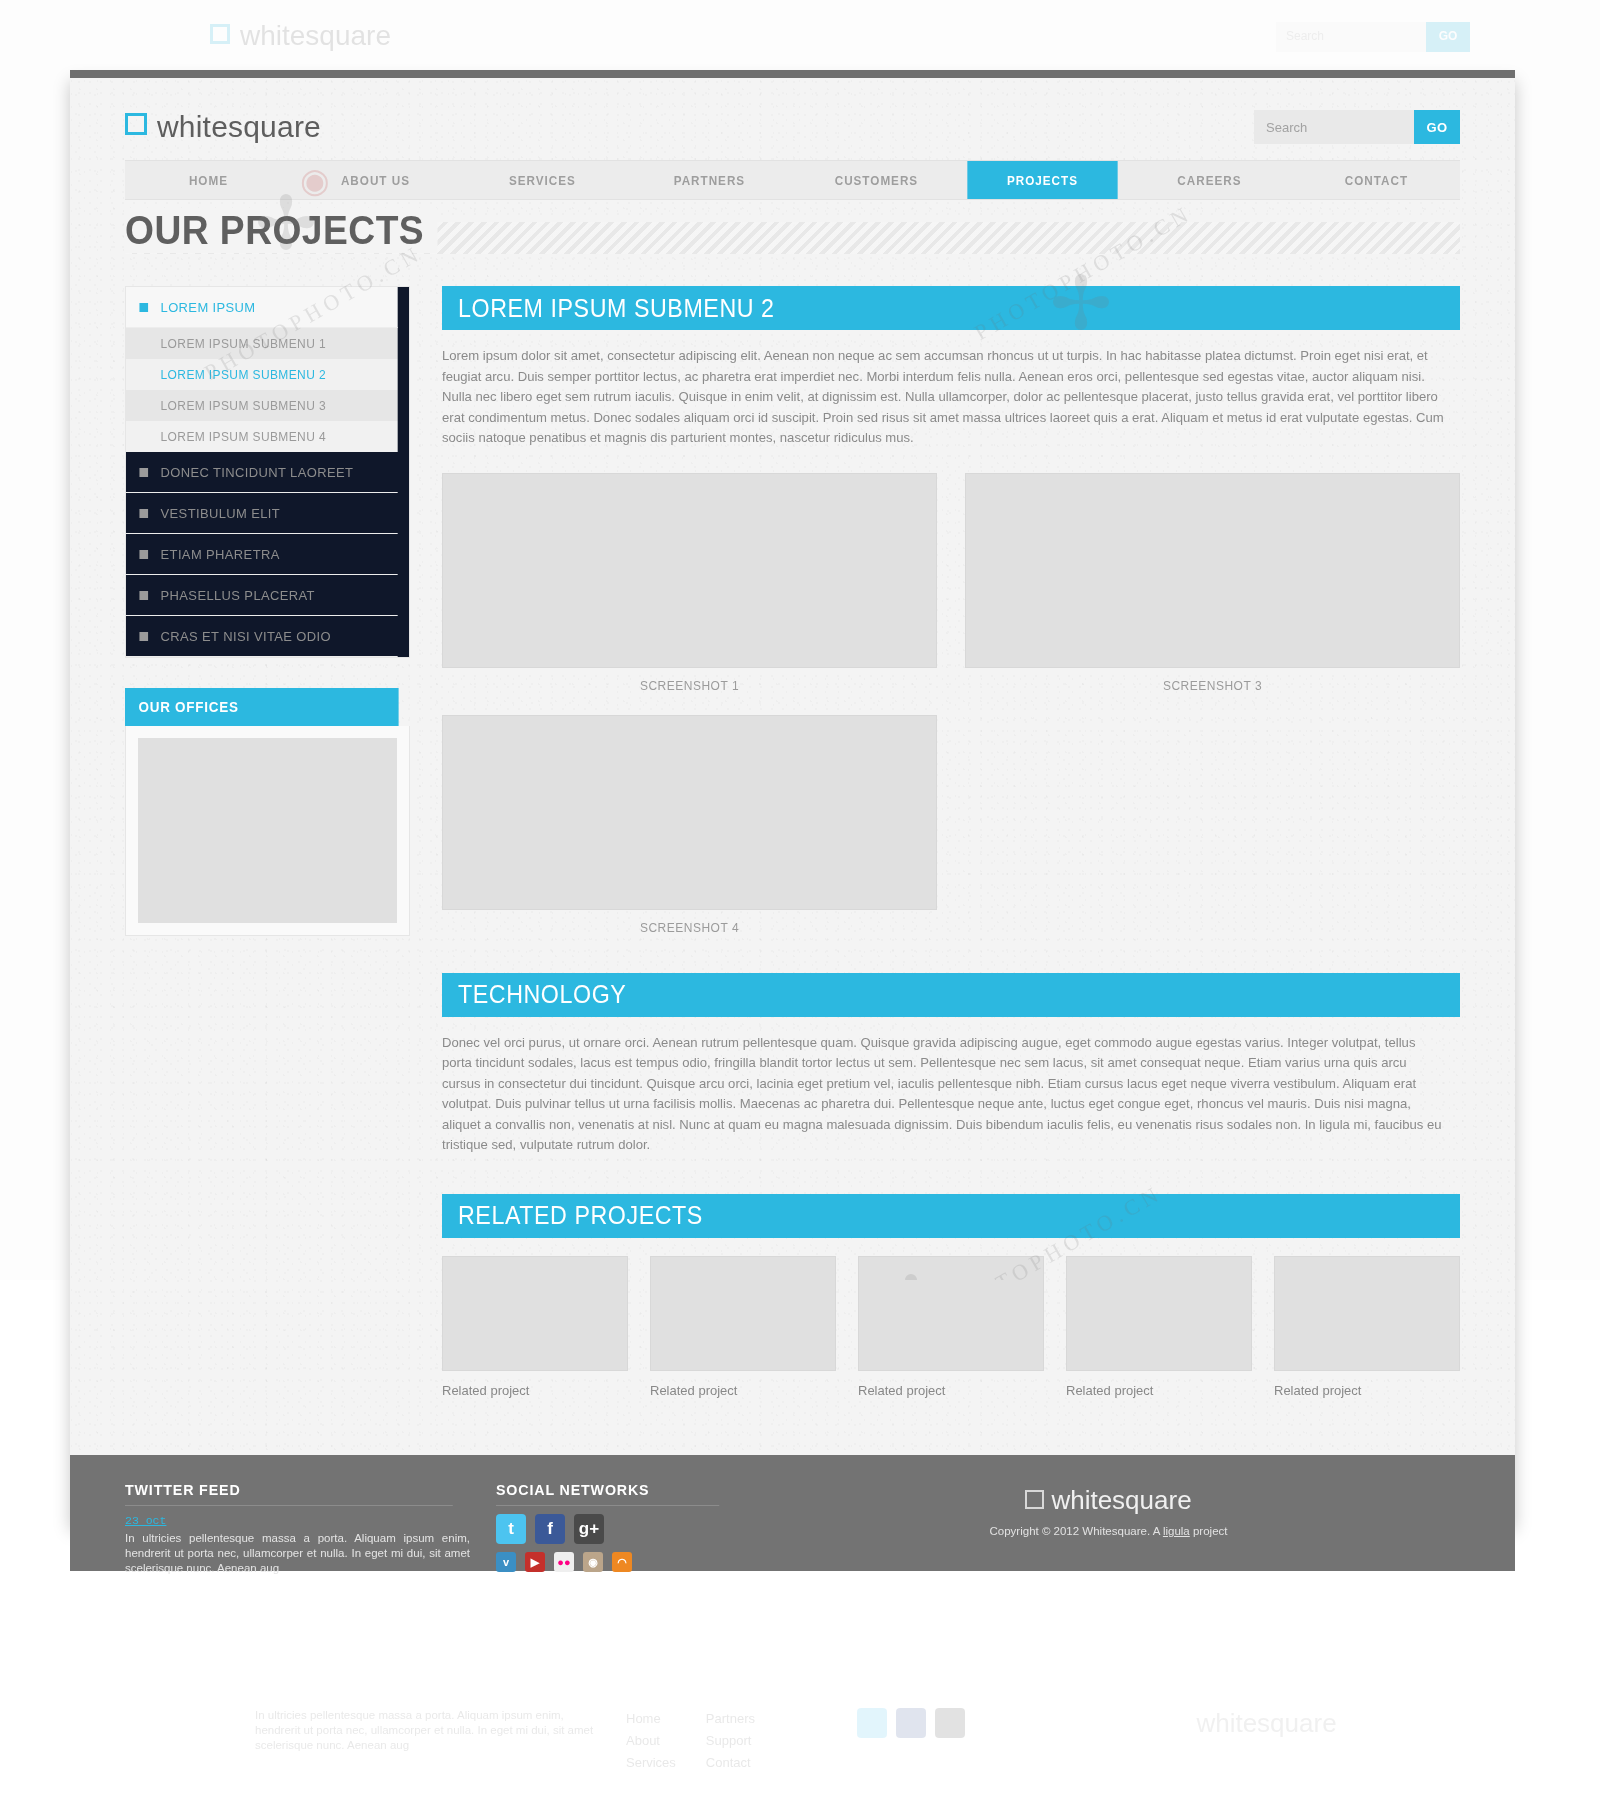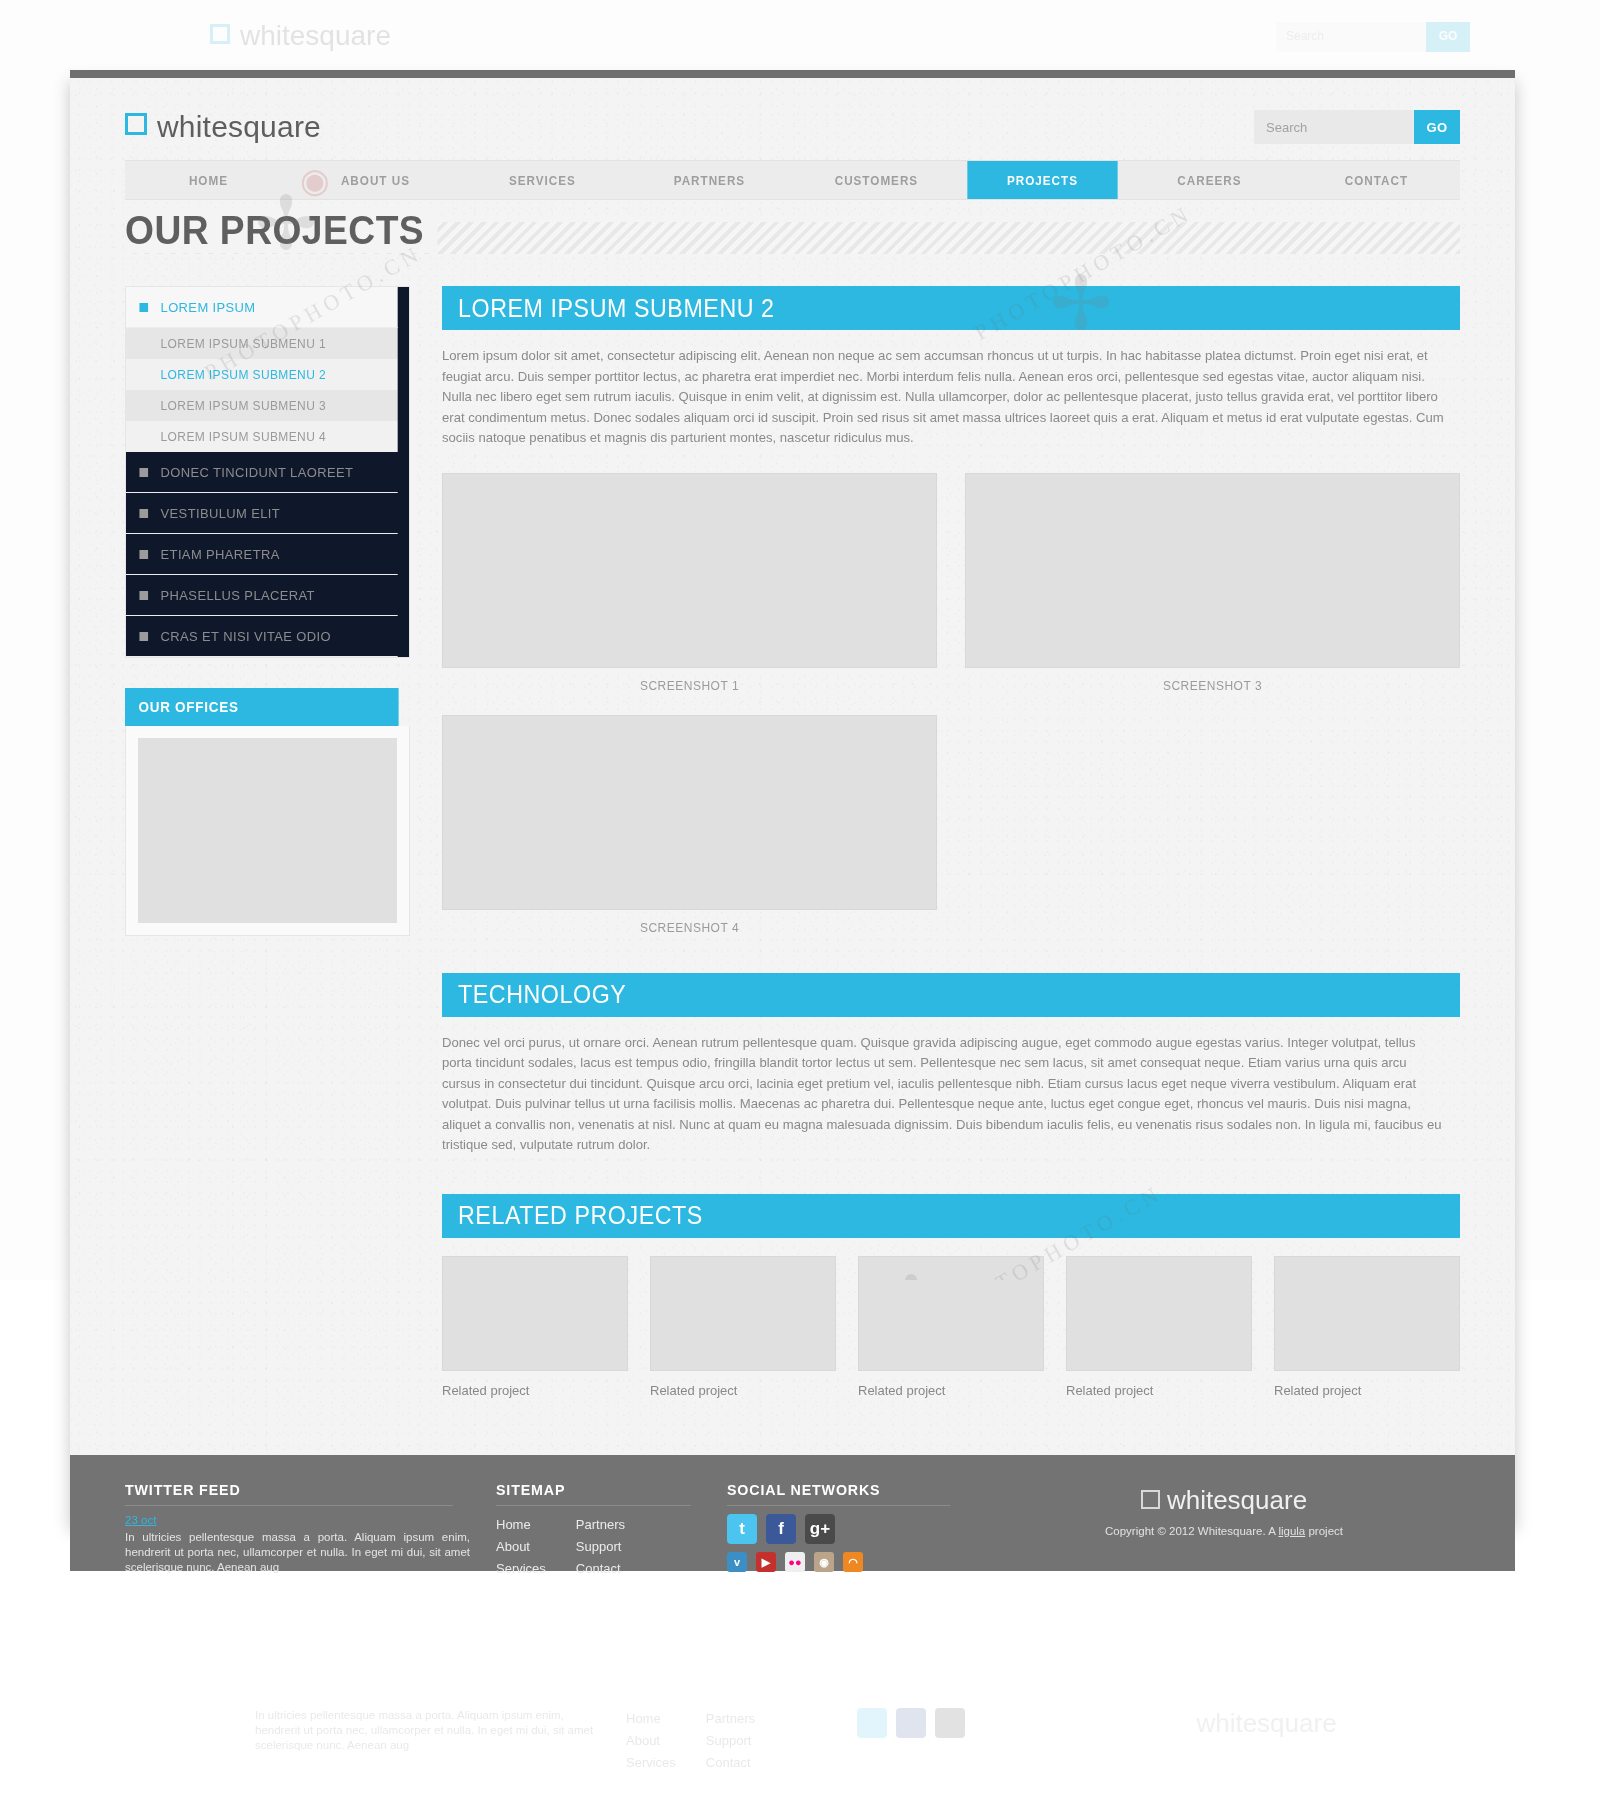--- a/index.html
+++ b/index.html
@@ -162,21 +162,21 @@
     position:absolute; left:70px; top:1455px; width:1445px; height:116px;
     background:#737373; color:#e6e6e6; display:flex; padding:26px 55px 0 55px; gap:26px;
   }
   .f-hd {
     font-size:15px; font-weight:700; letter-spacing:.9px; color:#fff; padding-bottom:7px;
     border-bottom:1px solid #8c8c8c; margin-bottom:8px;
     font-family:"Liberation Sans Narrow","Liberation Sans",sans-serif; transform:scaleX(.95);
     transform-origin:left center;
   }
   .f-tw { width:345px; }
-  .f-date { font-size:11.5px; color:#2cb8e0; text-decoration:underline; display:block; margin-bottom:4px; }
+  .f-date { font-size:11.5px; color:#2cb8e0; text-decoration:underline; display:block; margin-bottom:4px;font-family:Liberation Mono, monospace; }
   .f-twtext { font-size:11.5px; line-height:15px; color:#e4e4e4; text-align:justify; }
   .f-site { width:205px; }
   .f-links { display:flex; gap:30px; }
   .f-links ul { list-style:none; }
   .f-links li { font-size:13px; line-height:22px; color:#ebebeb; cursor:pointer; }
   .f-soc { width:235px; }
   .soc-row { display:flex; gap:9px; margin-bottom:8px; }
   .soc-big { width:30px; height:30px; border-radius:4px; display:flex; align-items:center;
              justify-content:center; color:#fff; font-weight:700; font-size:17px; cursor:pointer; }
   .soc-sm { width:20px; height:20px; border-radius:3px; display:flex; align-items:center;
@@ -354,35 +354,20 @@
     </div>
   </div>
 
   <div class="footer">
     <div class="f-tw">
       <div class="f-hd">TWITTER FEED</div>
       <a class="f-date">23 oct</a>
       <div class="f-twtext">In ultricies pellentesque massa a porta. Aliquam ipsum enim, hendrerit ut porta nec, ullamcorper et nulla. In eget mi dui, sit amet scelerisque nunc. Aenean aug</div>
     </div>
 
-    <div class="f-site">
-      <div class="f-hd">SITEMAP</div>
-      <div class="f-links">
-        <ul id="smc1">
-            <li>Home</li>
-            <li>About</li>
-            <li>Services</li>
-          </ul>
-        <ul id="smc2">
-            <li>Partners</li>
-            <li>Support</li>
-            <li>Contact</li>
-          </ul>
-      </div>
-    </div>
 
     <div class="f-soc">
       <div class="f-hd">SOCIAL NETWORKS</div>
       <div class="soc-row" id="socbig">
           <div class="soc-big" style="background: rgb(76, 196, 240);">t</div>
           <div class="soc-big" style="background: rgb(59, 89, 152);">f</div>
           <div class="soc-big" style="background: rgb(74, 74, 74);">g+</div>
         </div>
       <div class="soc-row" id="socsm">
           <div class="soc-sm" style="background: rgb(59, 143, 196);">v</div>

